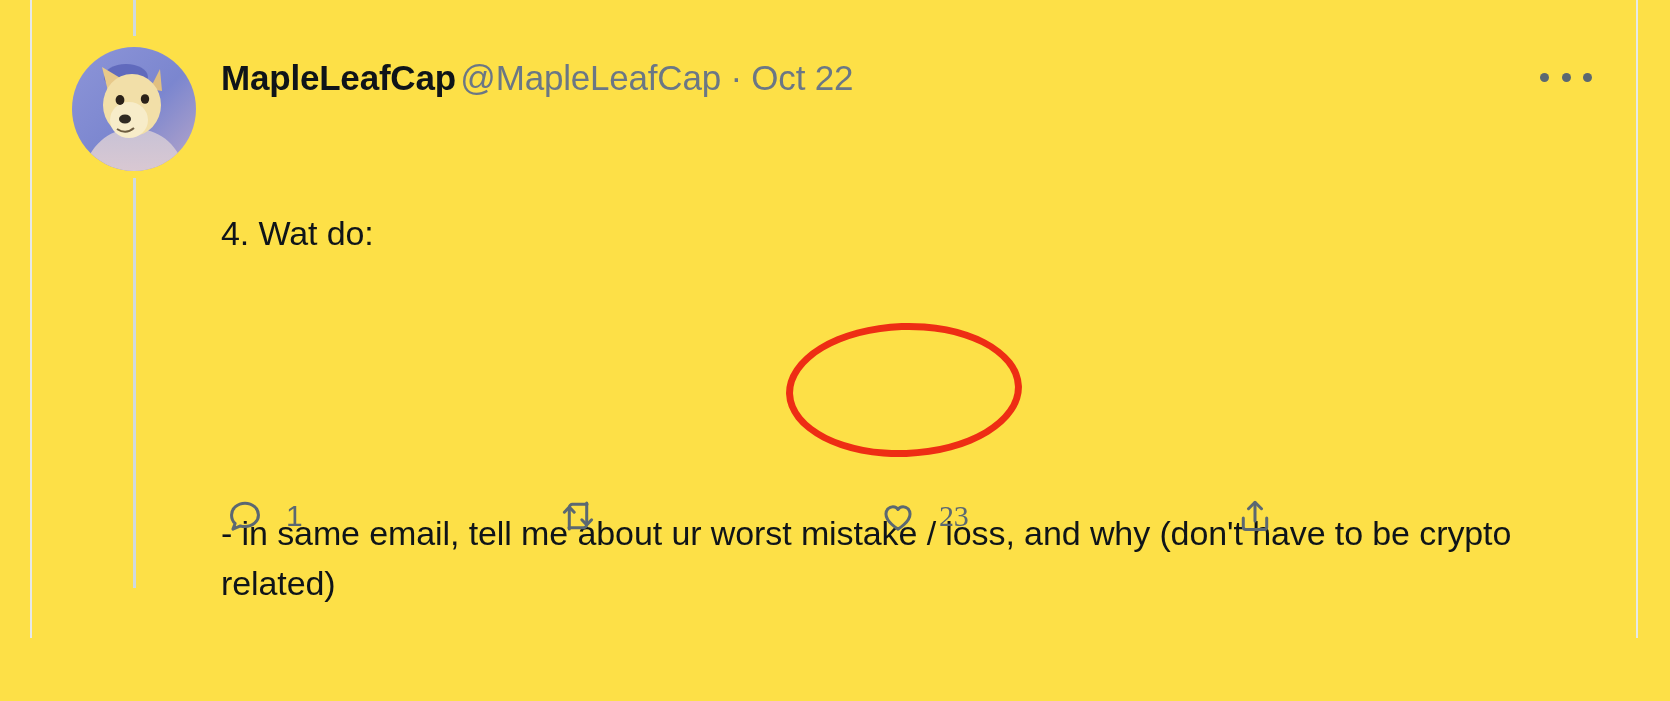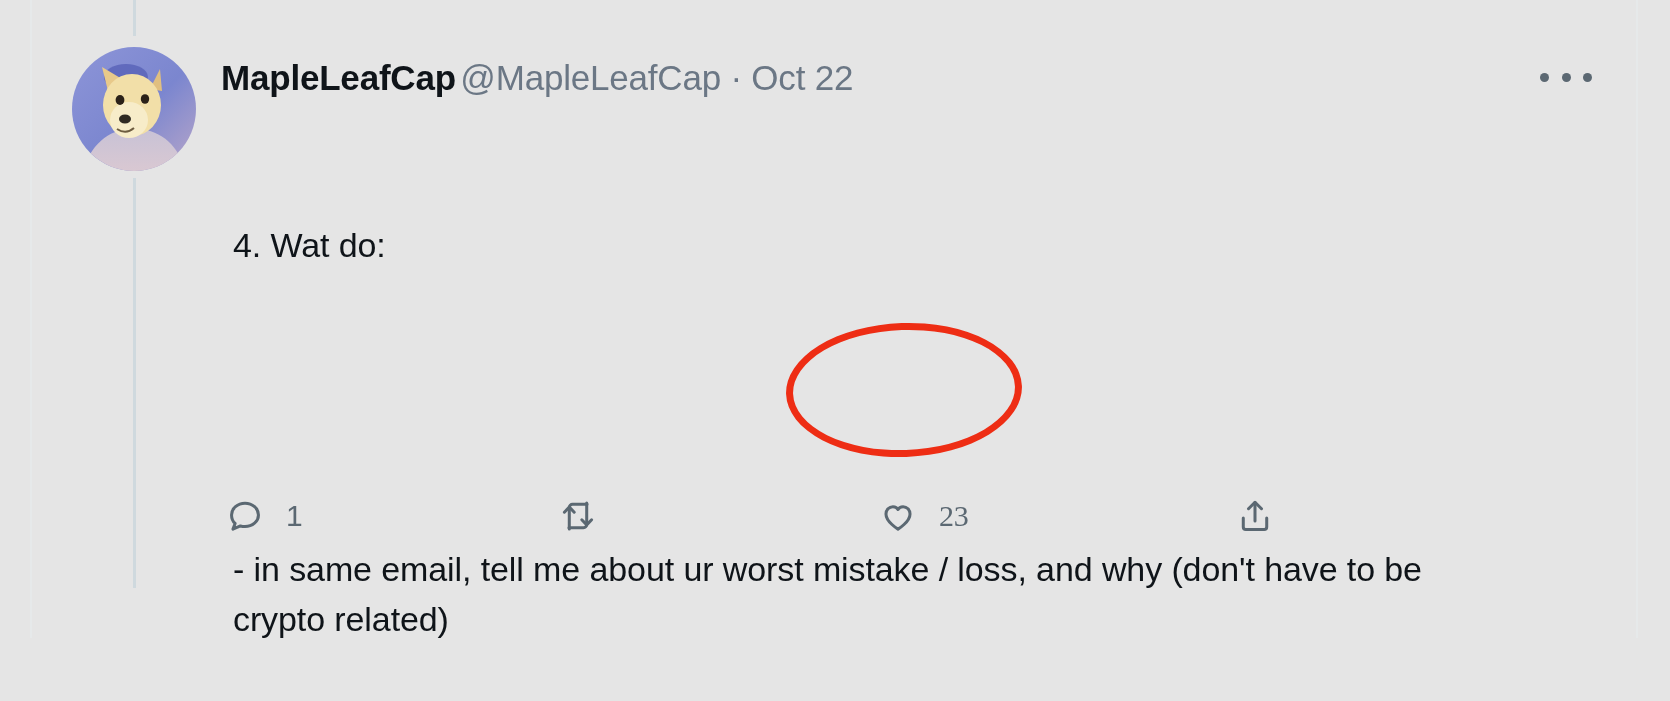--- a/index.html
+++ b/index.html
@@ -13,21 +13,21 @@
     font-family: "Liberation Sans", sans-serif;
     -webkit-font-smoothing: antialiased;
     overflow: hidden;
   }
 
   
   .page {
     position: relative;
     width: 1670px;
     height: 701px;
-    background: #e5e5e5;
+    background: #fde047;
   }
   .frame-rule {
     position: absolute;
     top: 0;
     width: 2px;
     height: 638px;
     background: #e6e9ea;
   }
   .frame-rule.left  { left: 30px; }
   .frame-rule.right { left: 1636px; }
@@ -109,21 +109,21 @@
     position: absolute;
     left: 221px;
     top: 108px;
     width: 1300px;
     font-size: 34px;
     line-height: 50px;
     color: #0f1419;
     letter-spacing: -0.1px;
     white-space: pre-wrap;
   }
-  .tweet-body .para { margin: 12px; }
+  .tweet-body .para { margin: 0; }
   .tweet-body .spacer { height: 50px; }
 
   
   .annotation-ellipse {
     position: absolute;
     left: 786px;
     top: 323px;
     width: 236px;
     height: 134px;
     border: 7px solid #ee2d14;

